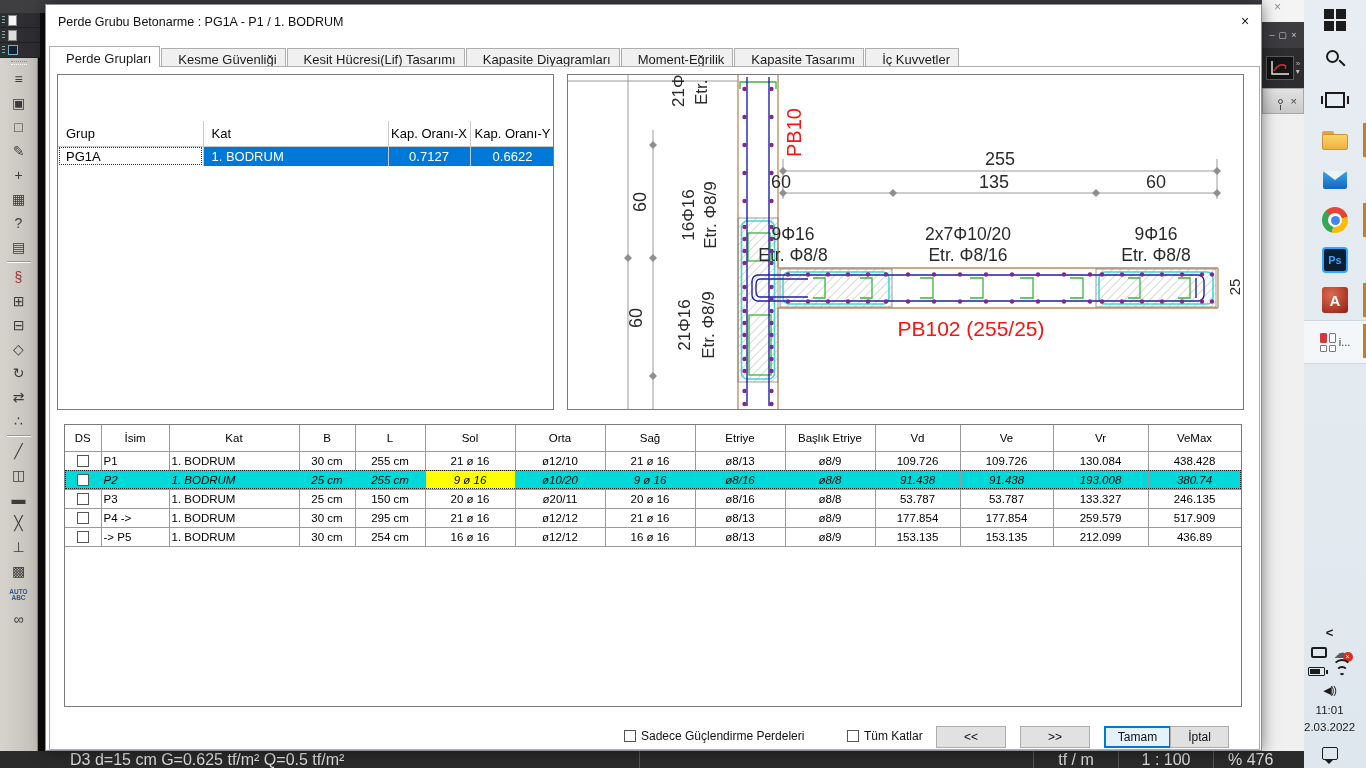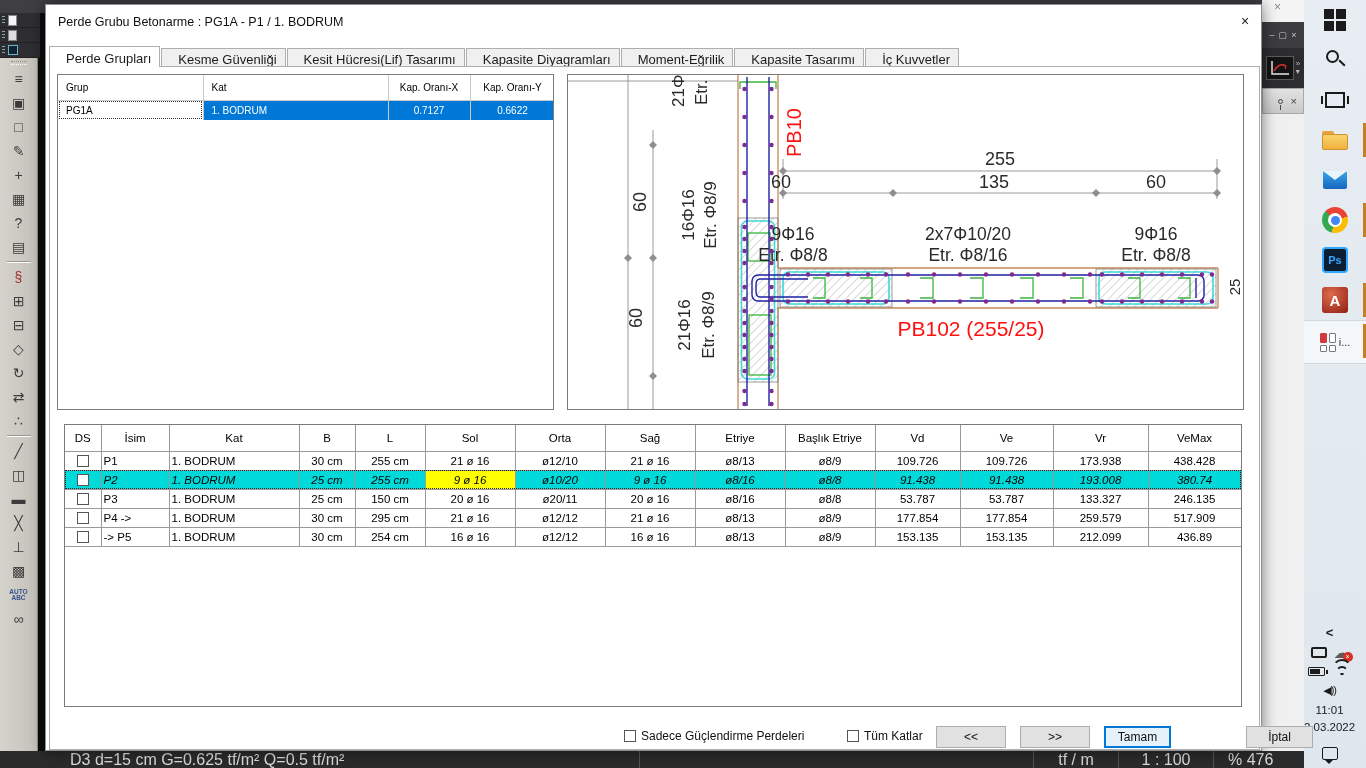--- a/index.html
+++ b/index.html
@@ -99,21 +99,21 @@
   #dialog { position:absolute; left:45px; top:4px; width:1217px; height:747px; background:#fff; border:1px solid #8d9097; box-shadow:0 0 14px rgba(0,0,0,.5); }
   #dlg-title { position:absolute; left:12px; top:10px; font-size:12.5px; color:#111; }
   #dlg-close { position:absolute; right:6px; top:6px; width:20px; height:20px; display:flex; align-items:center; justify-content:center; font-size:14px; color:#222; }
   #tabs { position:absolute; left:3px; top:41px; display:flex; align-items:flex-end; height:21px; }
   .tab { font-size:13px; color:#1b1b1b; background:#f0f0f0; border:1px solid #aeaeae; border-bottom:none; padding:3px 8px 3px 16px; margin-right:1px; height:19px; }
   .tab.active { background:#fff; height:21px; position:relative; z-index:3; padding-top:4px; }
   #tabpage { position:absolute; left:3px; top:61px; width:1211px; height:684px; background:#fff; border:1px solid #aeaeae; }
 
   
   #group-panel { position:absolute; left:7px; top:7px; width:497px; height:336px; border:1px solid #7a7a7a; background:#fff; overflow:hidden; }
-  #group-table { border-collapse:collapse; width:100%; font-size:10px; table-layout:fixed; }
+  #group-table { border-collapse:collapse; width:100%; font-size:13px; table-layout:fixed;margin-top:46px; }
   #group-table th { font-weight:normal; text-align:left; height:25px; padding-left:8px; border-right:1px solid #c9c9c9; border-bottom:1px solid #c9c9c9; }
   #group-table th.c, #group-table td.c { text-align:center; padding-left:0; }
   #group-table td { height:20px; padding-left:8px; border-right:1px solid #c9c9c9; }
   #group-table tr.grow td { background:var(--selblue); color:#fff; }
   #group-table tr.grow td.focuscell { background:#fff; color:#000; outline:1px dotted #333; outline-offset:-2px; }
 
   
   #draw-panel { position:absolute; left:517px; top:7px; width:677px; height:336px; border:1px solid #7a7a7a; background:#fff; overflow:hidden; }
   #draw text { fill:#2a2a2a; font-family:"Liberation Sans", sans-serif; }
   .tan { stroke:#c3885a; stroke-width:1.3; }
@@ -610,21 +610,21 @@
                 <td class="al">1. BODRUM</td>
                 <td>30 cm</td>
                 <td>255 cm</td>
                 <td>21 ø 16</td>
                 <td>ø12/10</td>
                 <td>21 ø 16</td>
                 <td>ø8/13</td>
                 <td>ø8/9</td>
                 <td>109.726</td>
                 <td>109.726</td>
-                <td>173.938</td>
+                <td>130.084</td>
                 <td>438.428</td>
               </tr>
               <tr class="sel">
                 <td><span class="cb"></span></td>
                 <td class="al">P2</td>
                 <td class="al">1. BODRUM</td>
                 <td>25 cm</td>
                 <td>255 cm</td>
                 <td class="hl">9 ø 16</td>
                 <td>ø10/20</td>
@@ -692,17 +692,17 @@
         <span class="cb"></span>
         <span>Sadece Güçlendirme Perdeleri</span>
       </div>
       <div class="cbx" style="left:797px; top:662px;">
         <span class="cb"></span>
         <span>Tüm Katlar</span>
       </div>
       <div class="btn" style="left:886px; width:70px;">&lt;&lt;</div>
       <div class="btn" style="left:970px; width:70px;">&gt;&gt;</div>
       <div class="btn default" style="left:1054px; width:67px;">Tamam</div>
-      <div class="btn" style="left:1196px; width:67px;">İptal</div>
+      <div class="btn" style="left:1120px; width:59px;">İptal</div>
     </div>
   </div>
 
 </div>
 
 </body></html>

